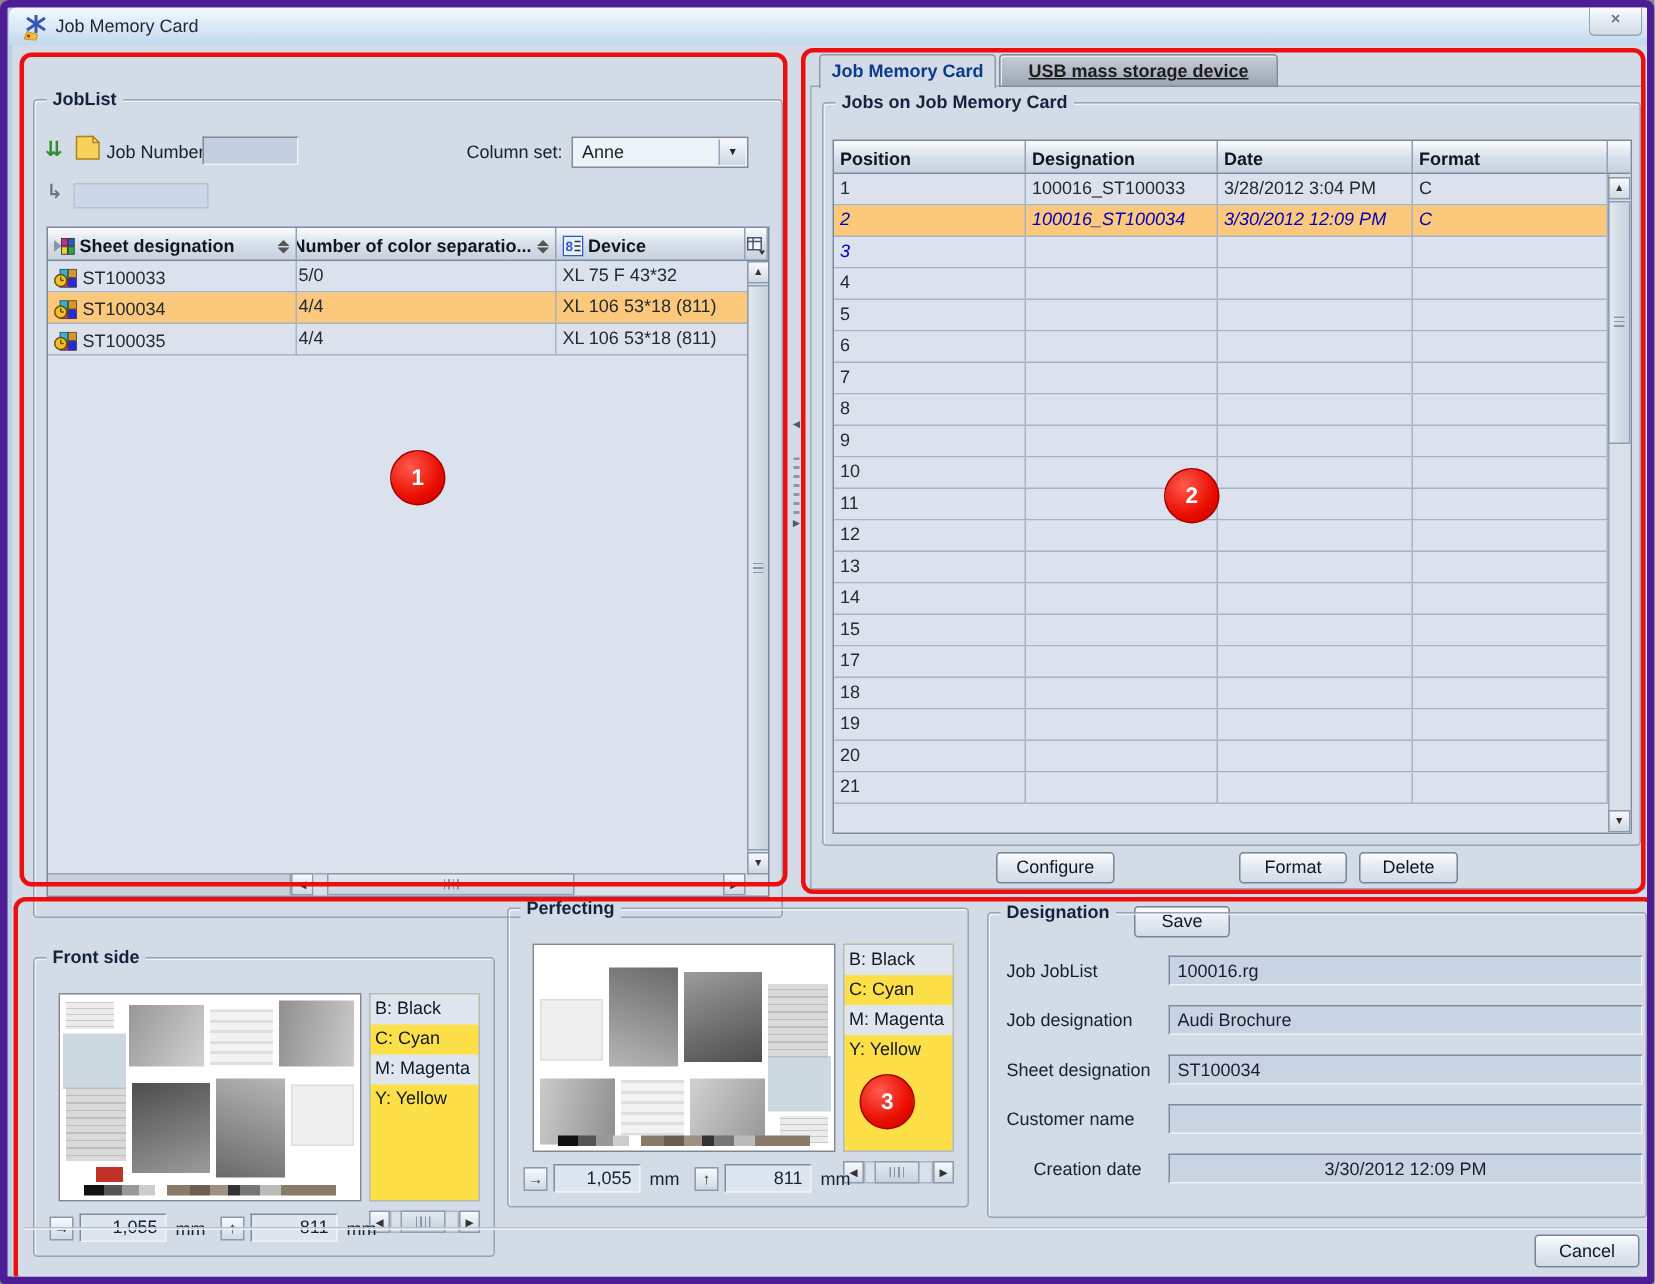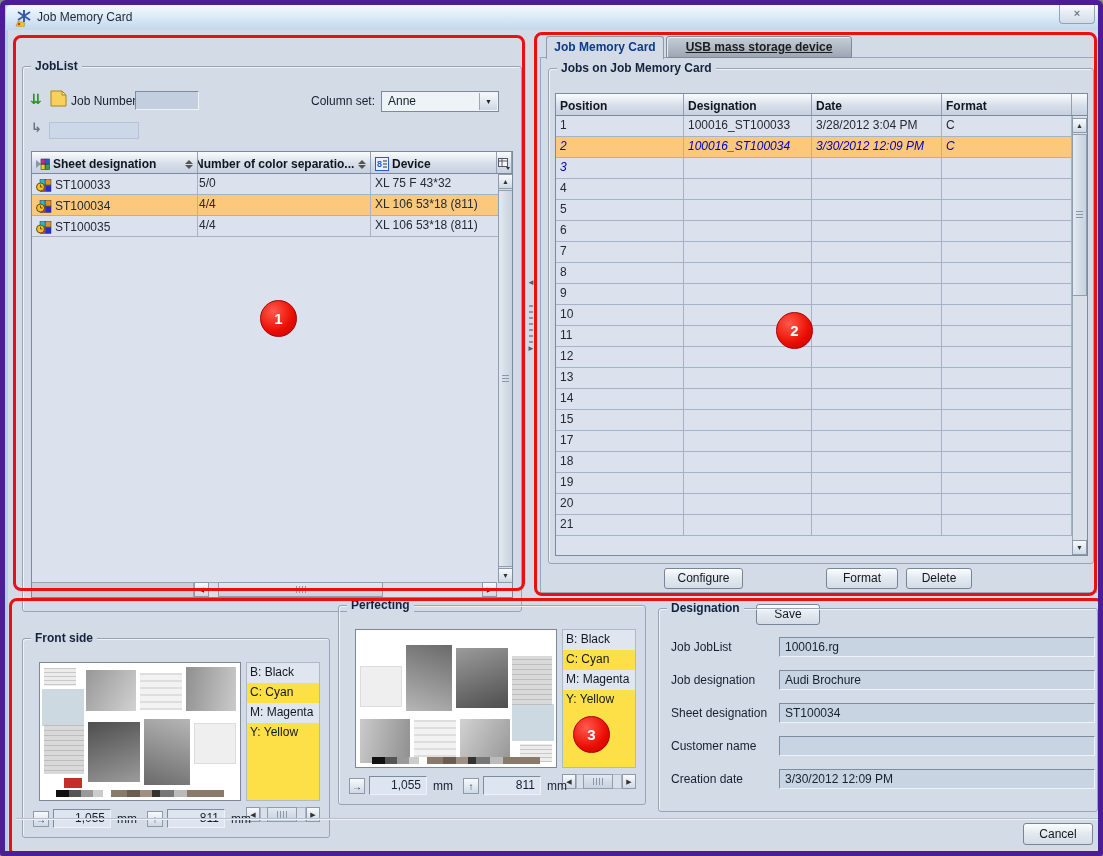--- a/index.html
+++ b/index.html
@@ -561,21 +561,21 @@
         <div style="display:flex;align-items:center;margin:0 0 13px 12px;">
           <span class="lbl" style="width:108px;">Sheet designation</span>
           <div class="sunken" style="width:316px;height:20px;line-height:18px;">ST100034</div>
         </div>
 
         <div style="display:flex;align-items:center;margin:0 0 13px 12px;">
           <span class="lbl" style="width:108px;">Customer name</span>
           <div class="sunken" style="width:316px;height:20px;line-height:18px;"></div>
         </div>
 
-        <div style="display:flex;align-items:center;margin:0 0 13px 12px;">
+        <div style="display:flex;align-items:center;margin:0 0 13px 12px;text-align:center;">
           <span class="lbl" style="width:108px;">Creation date</span>
           <div class="sunken" style="width:316px;height:20px;line-height:18px;">3/30/2012 12:09 PM</div>
         </div>
 
     </div>
 
     <div class="divider" style="top:788px;"></div>
     <div class="btn btn-cancel abs" style="left:1015px;top:793px;width:70px;height:22px;line-height:20px;">
       <span>Cancel</span>
     </div>

